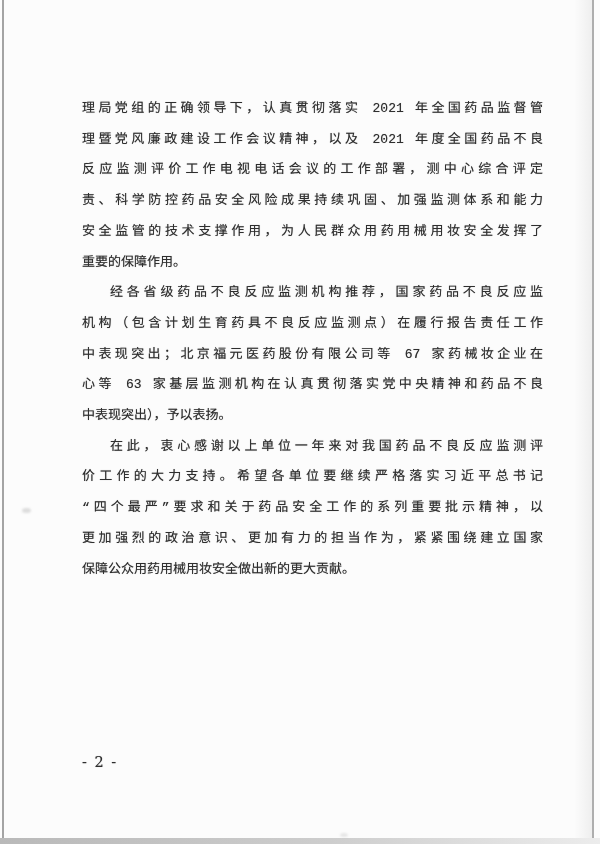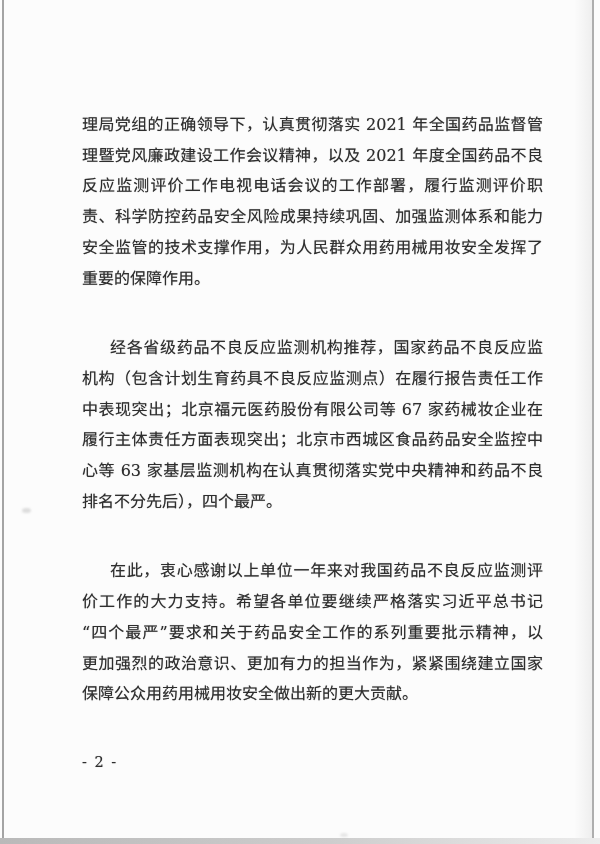--- a/index.html
+++ b/index.html
@@ -16,39 +16,39 @@
   .page {
     position: relative;
     width: 600px;
     height: 844px;
     background: var(--bg-color, #fcfcfc);
   }
   
   .doc-text {
     position: absolute;
     left: 82px;
-    top: 110px;
+    top: 94px;
     width: 461px;
     color: var(--text-color, #2e2e2e);
-    font-size: 16px;
+    font-size: 13px;
     line-height: 30.7px;
     text-shadow: 0 0 0.7px rgba(46,46,46,0.55);
+    font-family: Liberation Mono, monospace;
   }
   .doc-line {
     text-align: justify;
     text-align-last: justify;
     text-justify: distribute;
     white-space: normal;
   }
   .doc-line.para-end {
     text-align-last: left;
   }
   .doc-line.indent {
     text-indent: 28px;
-    margin-top: 39px;
   }
   .page-number {
     position: absolute;
     left: 82px;
     top: 747px;
     color: var(--text-color, #2e2e2e);
     font-size: 14.5px;
     line-height: 30.7px;
     letter-spacing: 1.5px;
     text-shadow: 0 0 0.7px rgba(46,46,46,0.55);
@@ -81,30 +81,29 @@
   .smudge-1 { left: 22px; top: 508px; width: 9px; height: 5px; opacity: 0.45; }
   .smudge-2 { left: 340px; top: 833px; width: 8px; height: 4px; opacity: 0.3; }
 </style>
 </head>
 <body>
 
 <div class="page">
   <div class="doc-text" id="doc-text">
       <div class="doc-line">理局党组的正确领导下，认真贯彻落实 2021 年全国药品监督管</div>
       <div class="doc-line">理暨党风廉政建设工作会议精神，以及 2021 年度全国药品不良</div>
-      <div class="doc-line">反应监测评价工作电视电话会议的工作部署，履行监测评价职</div>
+      <div class="doc-line">反应监测评价工作电视电话会议的工作部署，测中心综合评定</div>
       <div class="doc-line">责、科学防控药品安全风险成果持续巩固、加强监测体系和能力</div>
       <div class="doc-line">安全监管的技术支撑作用，为人民群众用药用械用妆安全发挥了</div>
       <div class="doc-line para-end">重要的保障作用。</div>
       <div class="doc-line indent">经各省级药品不良反应监测机构推荐，国家药品不良反应监</div>
       <div class="doc-line">机构（包含计划生育药具不良反应监测点）在履行报告责任工作</div>
       <div class="doc-line">中表现突出；北京福元医药股份有限公司等 67 家药械妆企业在</div>
-      <div class="doc-line">履行主体责任方面表现突出；北京市西城区食品药品安全监控中</div>
       <div class="doc-line">心等 63 家基层监测机构在认真贯彻落实党中央精神和药品不良</div>
-      <div class="doc-line para-end">排名不分先后），四个最严。</div>
+      <div class="doc-line para-end">中表现突出），予以表扬。</div>
       <div class="doc-line indent">在此，衷心感谢以上单位一年来对我国药品不良反应监测评</div>
       <div class="doc-line">价工作的大力支持。希望各单位要继续严格落实习近平总书记</div>
       <div class="doc-line">“四个最严”要求和关于药品安全工作的系列重要批示精神，以</div>
       <div class="doc-line">更加强烈的政治意识、更加有力的担当作为，紧紧围绕建立国家</div>
       <div class="doc-line para-end">保障公众用药用械用妆安全做出新的更大贡献。</div>
     </div>
   <div class="page-number">- 2 -</div>
   <div class="edge edge-left"></div>
   <div class="edge edge-right-soft"></div>
   <div class="edge edge-right"></div>

